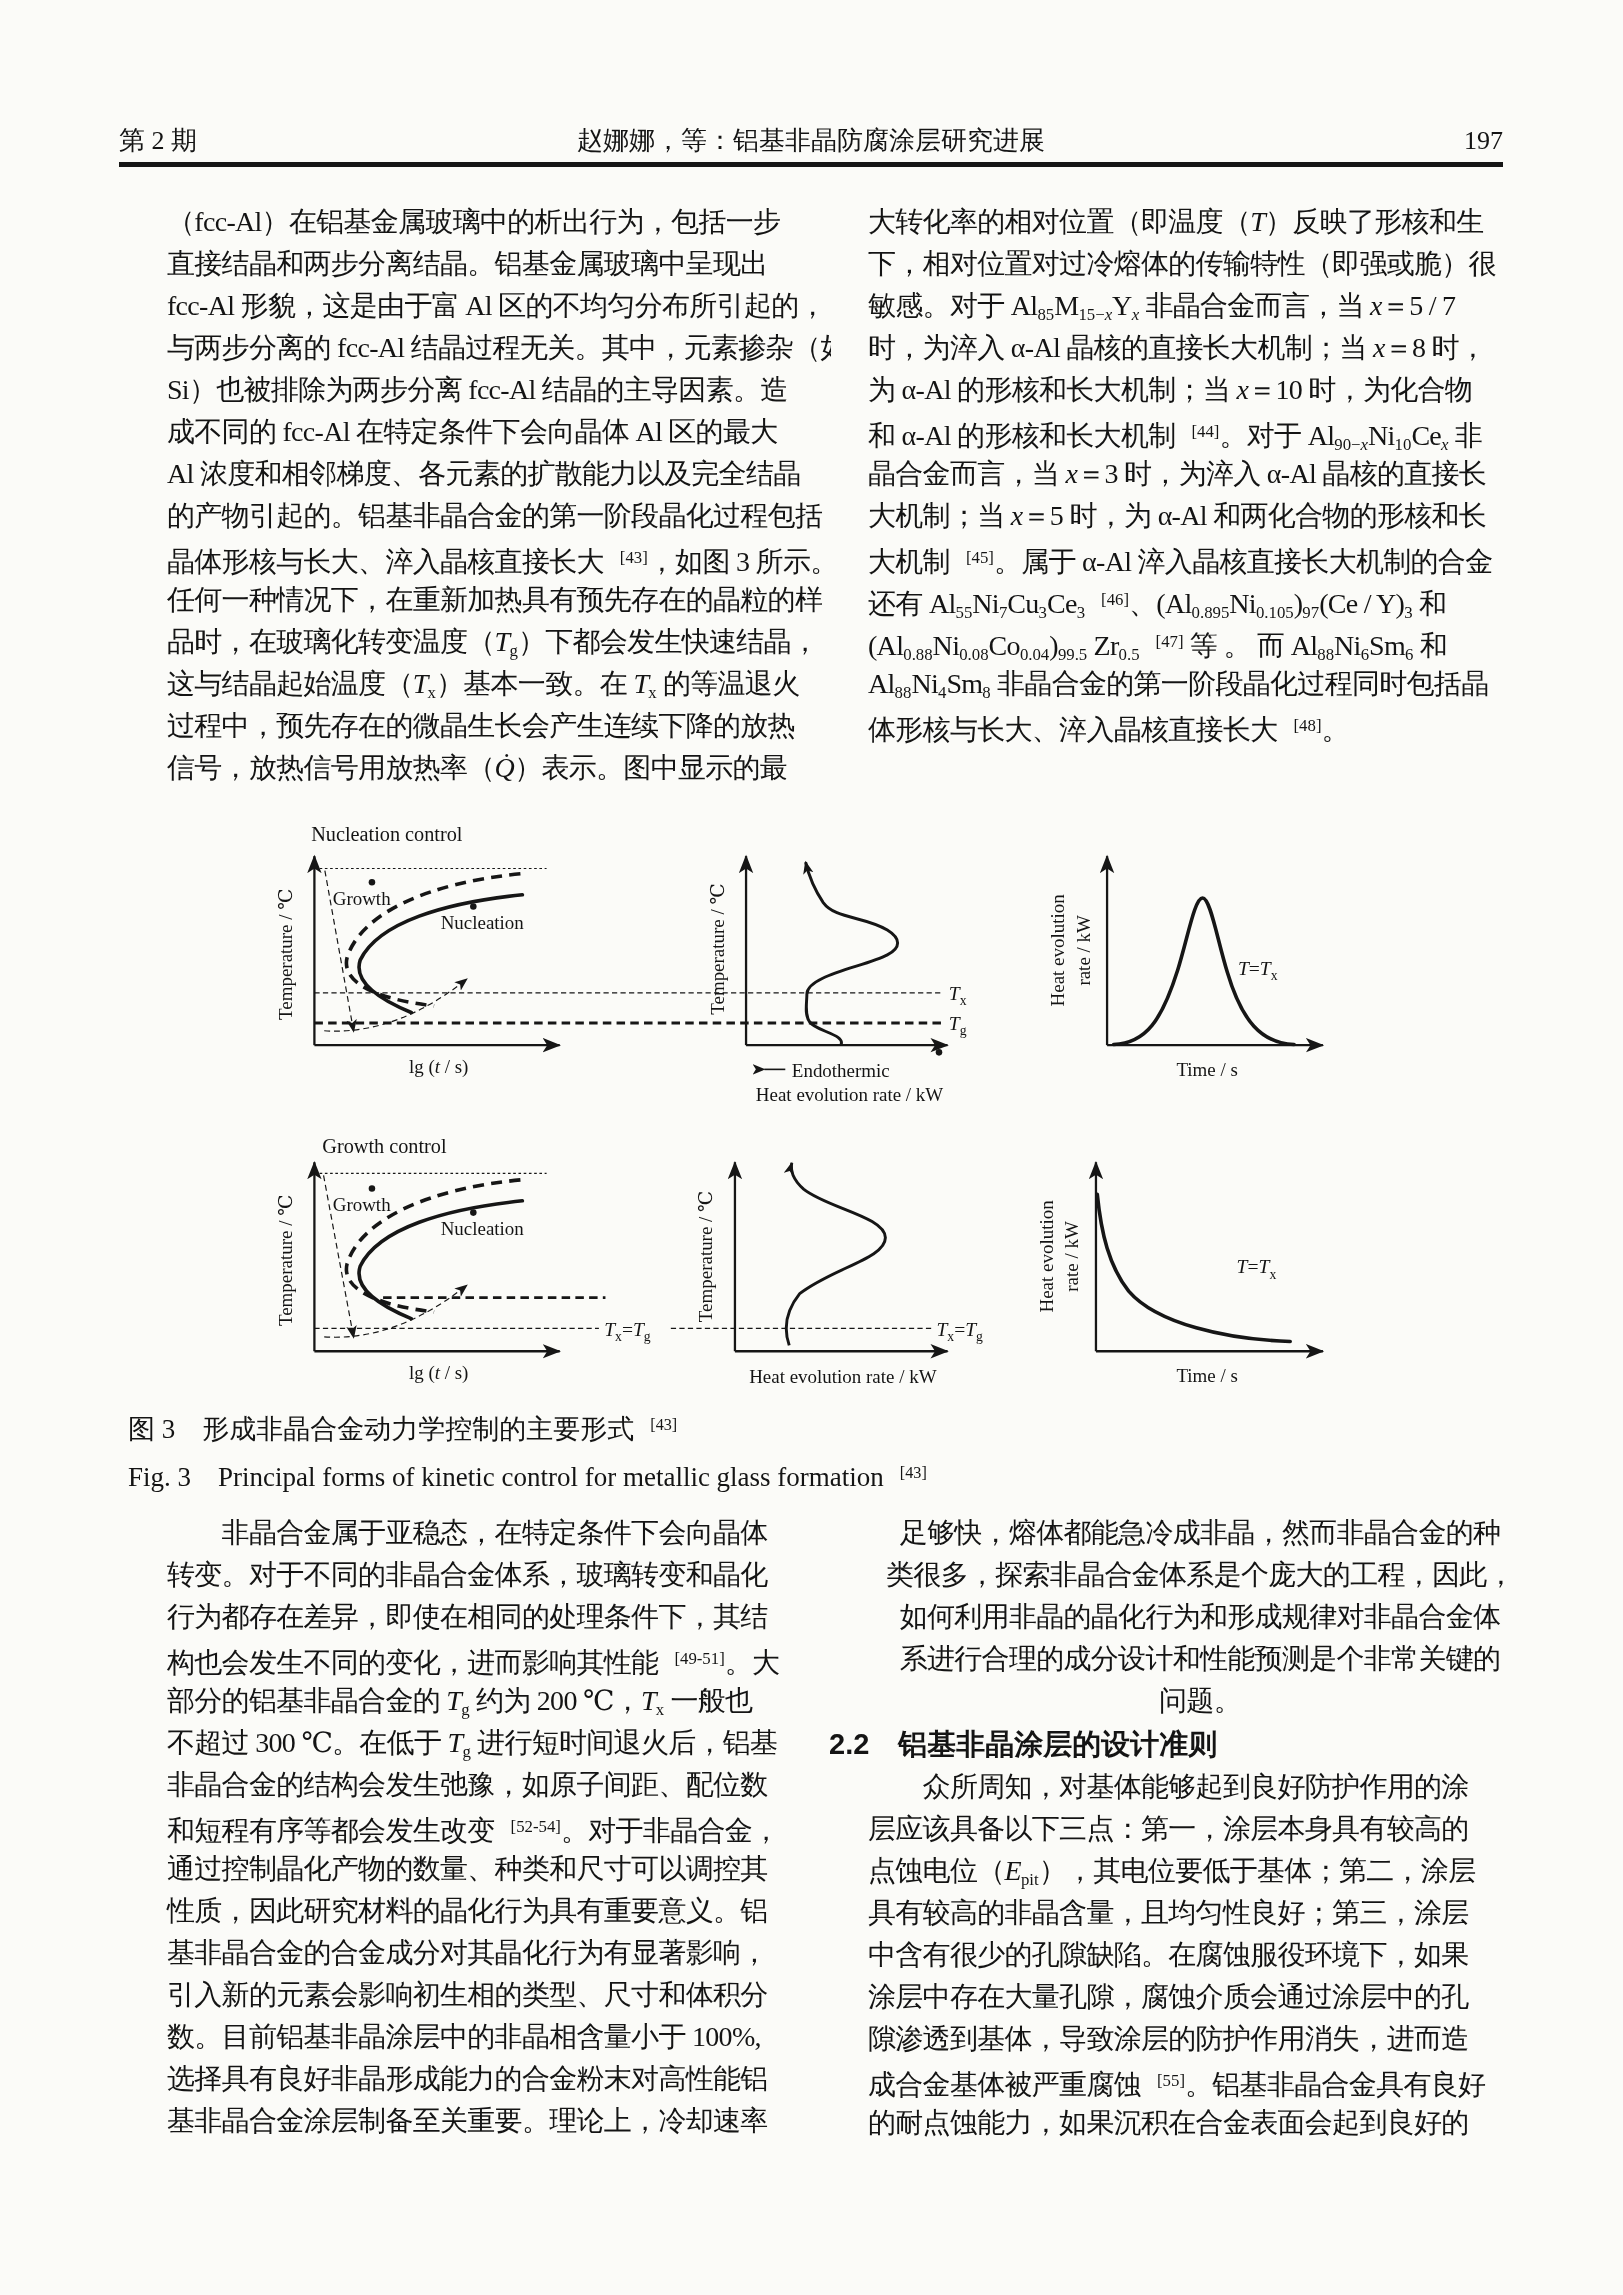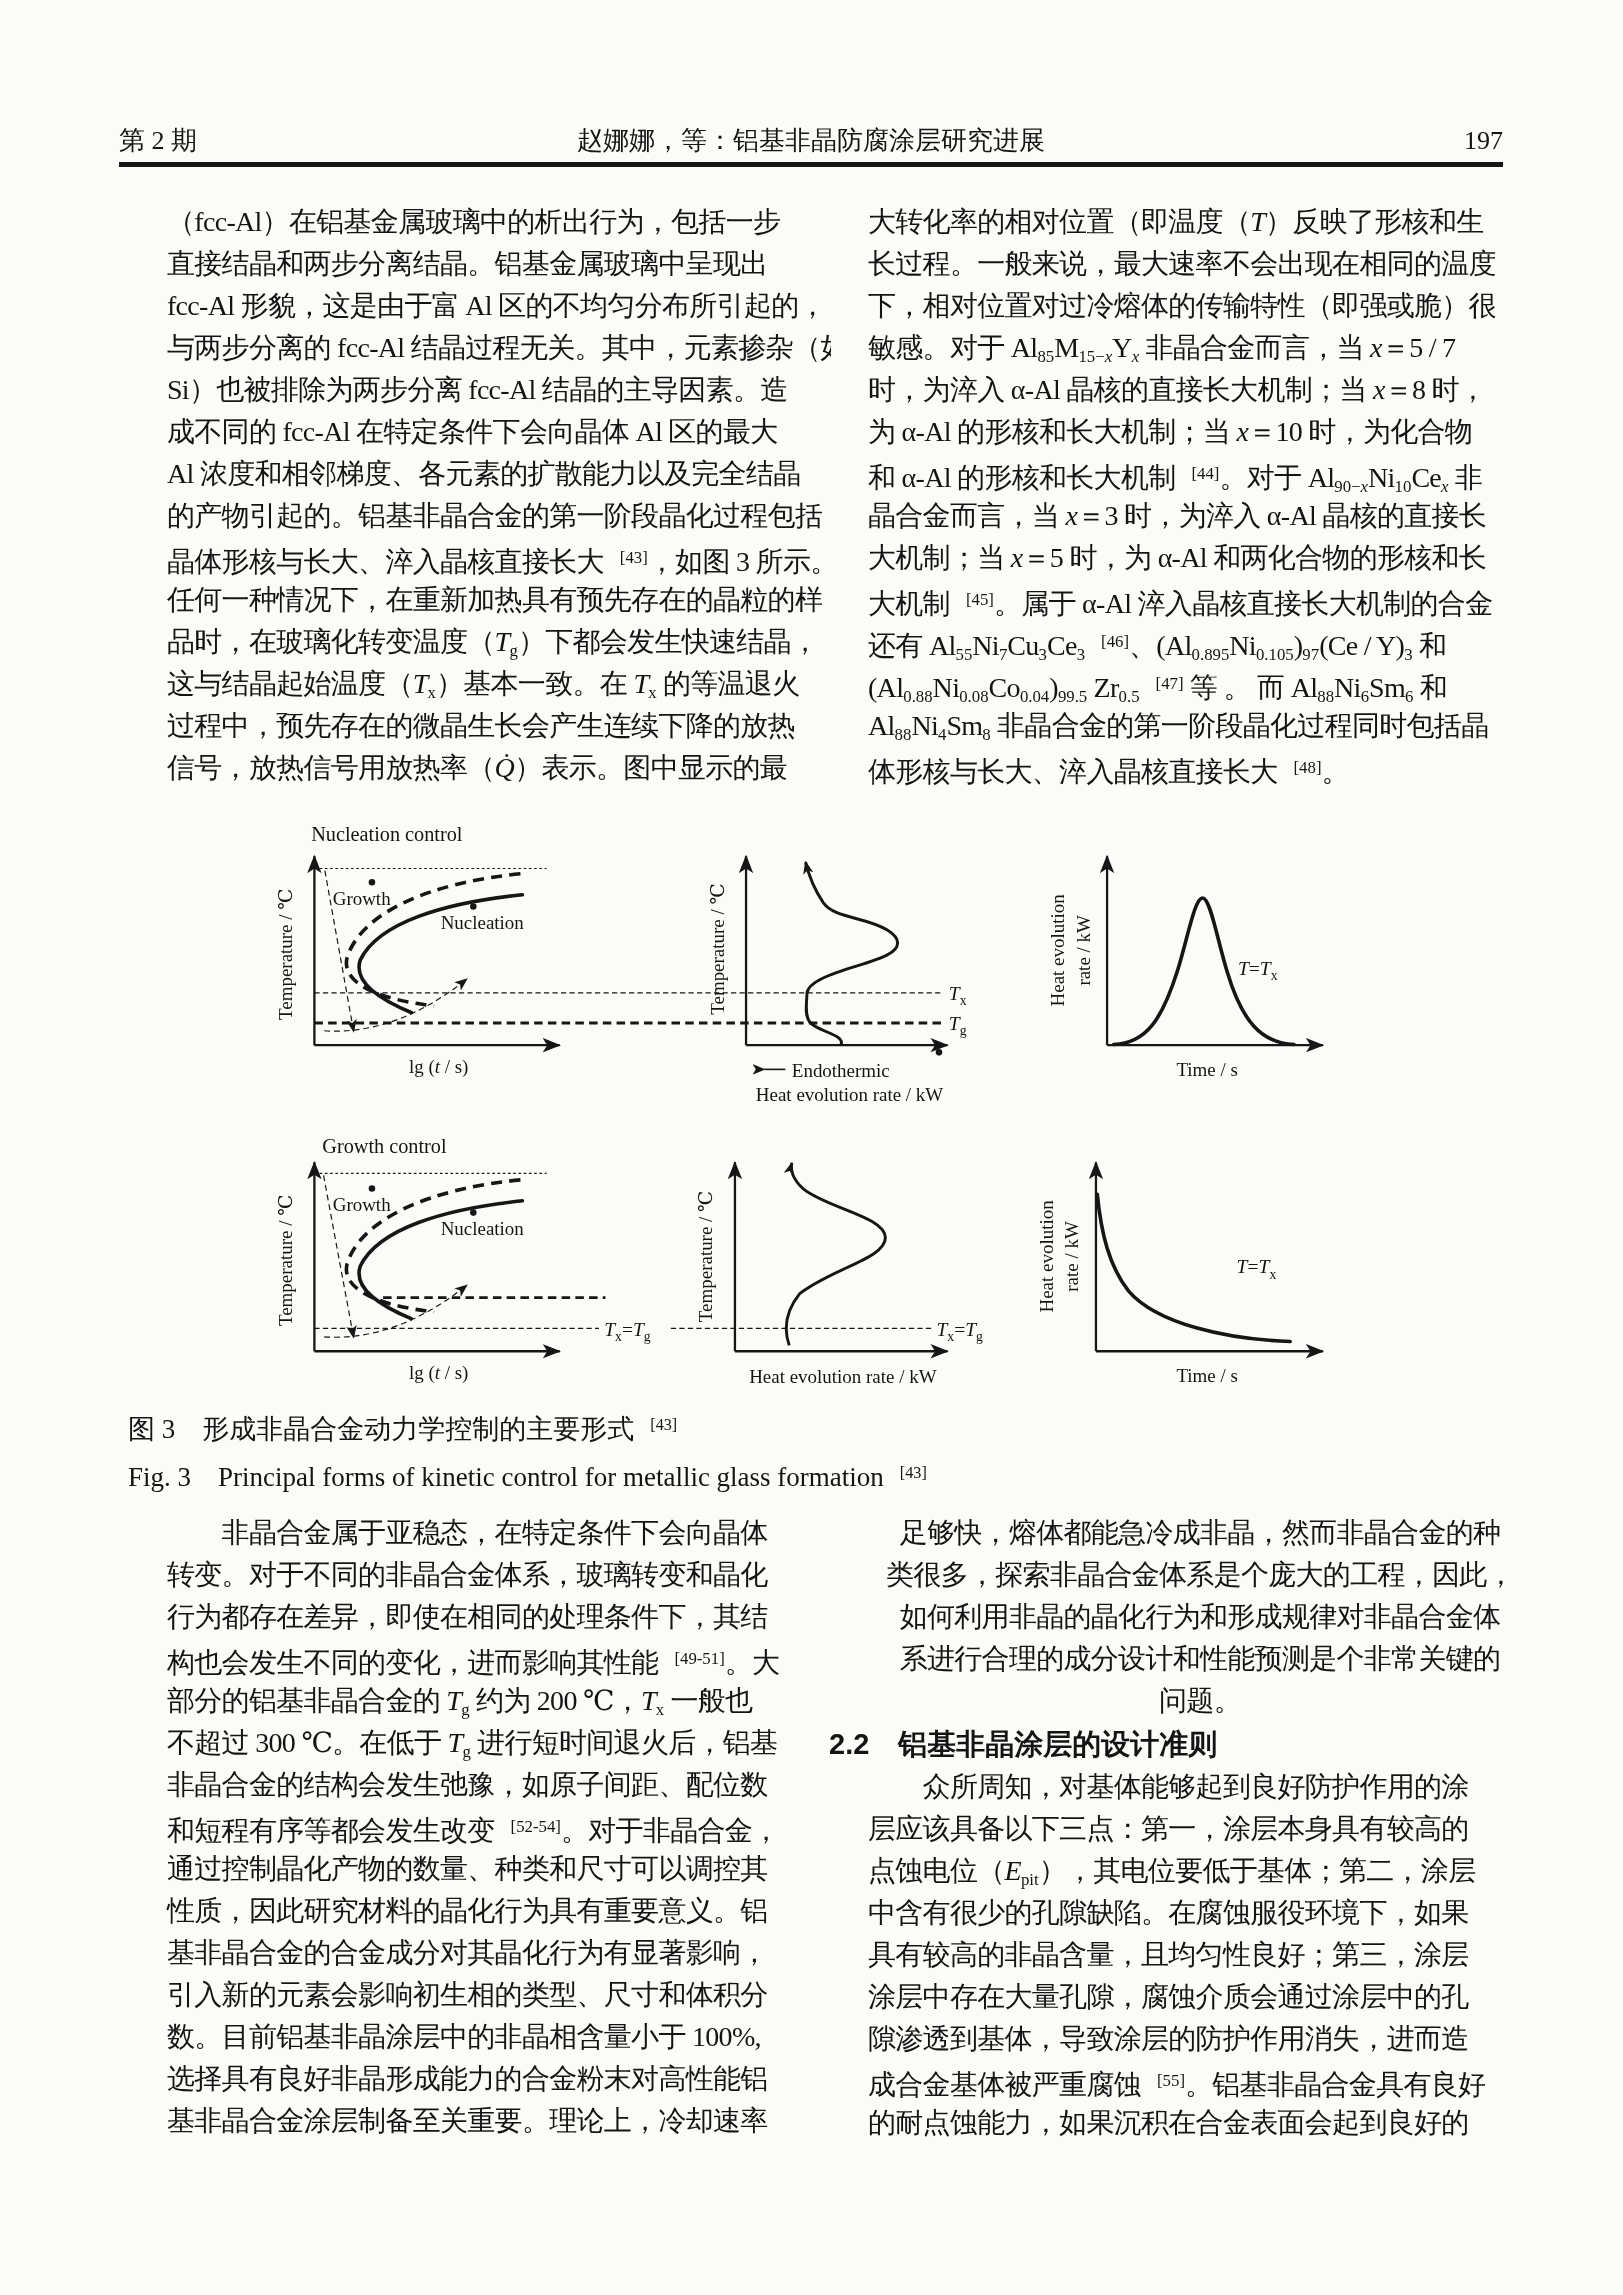--- a/index.html
+++ b/index.html
@@ -62,21 +62,20 @@
       <div class="tline">的产物引起的。铝基非晶合金的第一阶段晶化过程包括</div>
       <div class="tline">晶体形核与长大、淬入晶核直接长大<sup>[43]</sup>，如图 3 所示。</div>
       <div class="tline">任何一种情况下，在重新加热具有预先存在的晶粒的样</div>
       <div class="tline">品时，在玻璃化转变温度（<i>T</i><sub>g</sub>）下都会发生快速结晶，</div>
       <div class="tline">这与结晶起始温度（<i>T</i><sub>x</sub>）基本一致。在 <i>T</i><sub>x</sub> 的等温退火</div>
       <div class="tline">过程中，预先存在的微晶生长会产生连续下降的放热</div>
       <div class="tline">信号，放热信号用放热率（<i>Q̇</i>）表示。图中显示的最</div>
     </div>
   <div class="col" style="left:829px;top:201px;">
       <div class="tline">大转化率的相对位置（即温度（<i>T</i>）反映了形核和生</div>
-      <div class="tline">长过程。一般来说，最大速率不会出现在相同的温度</div>
       <div class="tline">下，相对位置对过冷熔体的传输特性（即强或脆）很</div>
       <div class="tline">敏感。对于 Al<sub>85</sub>M<sub>15−<i>x</i></sub>Y<sub><i>x</i></sub> 非晶合金而言，当 <i>x</i>＝5 / 7</div>
       <div class="tline">时，为淬入 α-Al 晶核的直接长大机制；当 <i>x</i>＝8 时，</div>
       <div class="tline">为 α-Al 的形核和长大机制；当 <i>x</i>＝10 时，为化合物</div>
       <div class="tline">和 α-Al 的形核和长大机制<sup>[44]</sup>。对于 Al<sub>90−<i>x</i></sub>Ni<sub>10</sub>Ce<sub><i>x</i></sub> 非</div>
       <div class="tline">晶合金而言，当 <i>x</i>＝3 时，为淬入 α-Al 晶核的直接长</div>
       <div class="tline">大机制；当 <i>x</i>＝5 时，为 α-Al 和两化合物的形核和长</div>
       <div class="tline">大机制<sup>[45]</sup>。属于 α-Al 淬入晶核直接长大机制的合金</div>
       <div class="tline">还有 Al<sub>55</sub>Ni<sub>7</sub>Cu<sub>3</sub>Ce<sub>3</sub><sup>[46]</sup>、(Al<sub>0.895</sub>Ni<sub>0.105</sub>)<sub>97</sub>(Ce / Y)<sub>3</sub> 和</div>
       <div class="tline">(Al<sub>0.88</sub>Ni<sub>0.08</sub>Co<sub>0.04</sub>)<sub>99.5</sub> Zr<sub>0.5</sub><sup>[47]</sup> 等 。 而 Al<sub>88</sub>Ni<sub>6</sub>Sm<sub>6</sub> 和</div>
@@ -208,22 +207,22 @@
       <div class="tline">类很多，探索非晶合金体系是个庞大的工程，因此，</div>
       <div class="tline">如何利用非晶的晶化行为和形成规律对非晶合金体</div>
       <div class="tline">系进行合理的成分设计和性能预测是个非常关键的</div>
       <div class="tline end">问题。</div>
     </div>
   <div class="heading">2.2　铝基非晶涂层的设计准则</div>
   <div class="col" style="left:829px;top:1766px;">
       <div class="tline">　　众所周知，对基体能够起到良好防护作用的涂</div>
       <div class="tline">层应该具备以下三点：第一，涂层本身具有较高的</div>
       <div class="tline">点蚀电位（<i>E</i><sub>pit</sub>），其电位要低于基体；第二，涂层</div>
+      <div class="tline">具有较高的非晶含量，且均匀性良好；第三，涂层</div>
       <div class="tline">中含有很少的孔隙缺陷。在腐蚀服役环境下，如果</div>
-      <div class="tline">具有较高的非晶含量，且均匀性良好；第三，涂层</div>
       <div class="tline">涂层中存在大量孔隙，腐蚀介质会通过涂层中的孔</div>
       <div class="tline">隙渗透到基体，导致涂层的防护作用消失，进而造</div>
       <div class="tline">成合金基体被严重腐蚀<sup>[55]</sup>。铝基非晶合金具有良好</div>
       <div class="tline">的耐点蚀能力，如果沉积在合金表面会起到良好的</div>
     </div>
 
 </div>
 
 
 </body></html>

